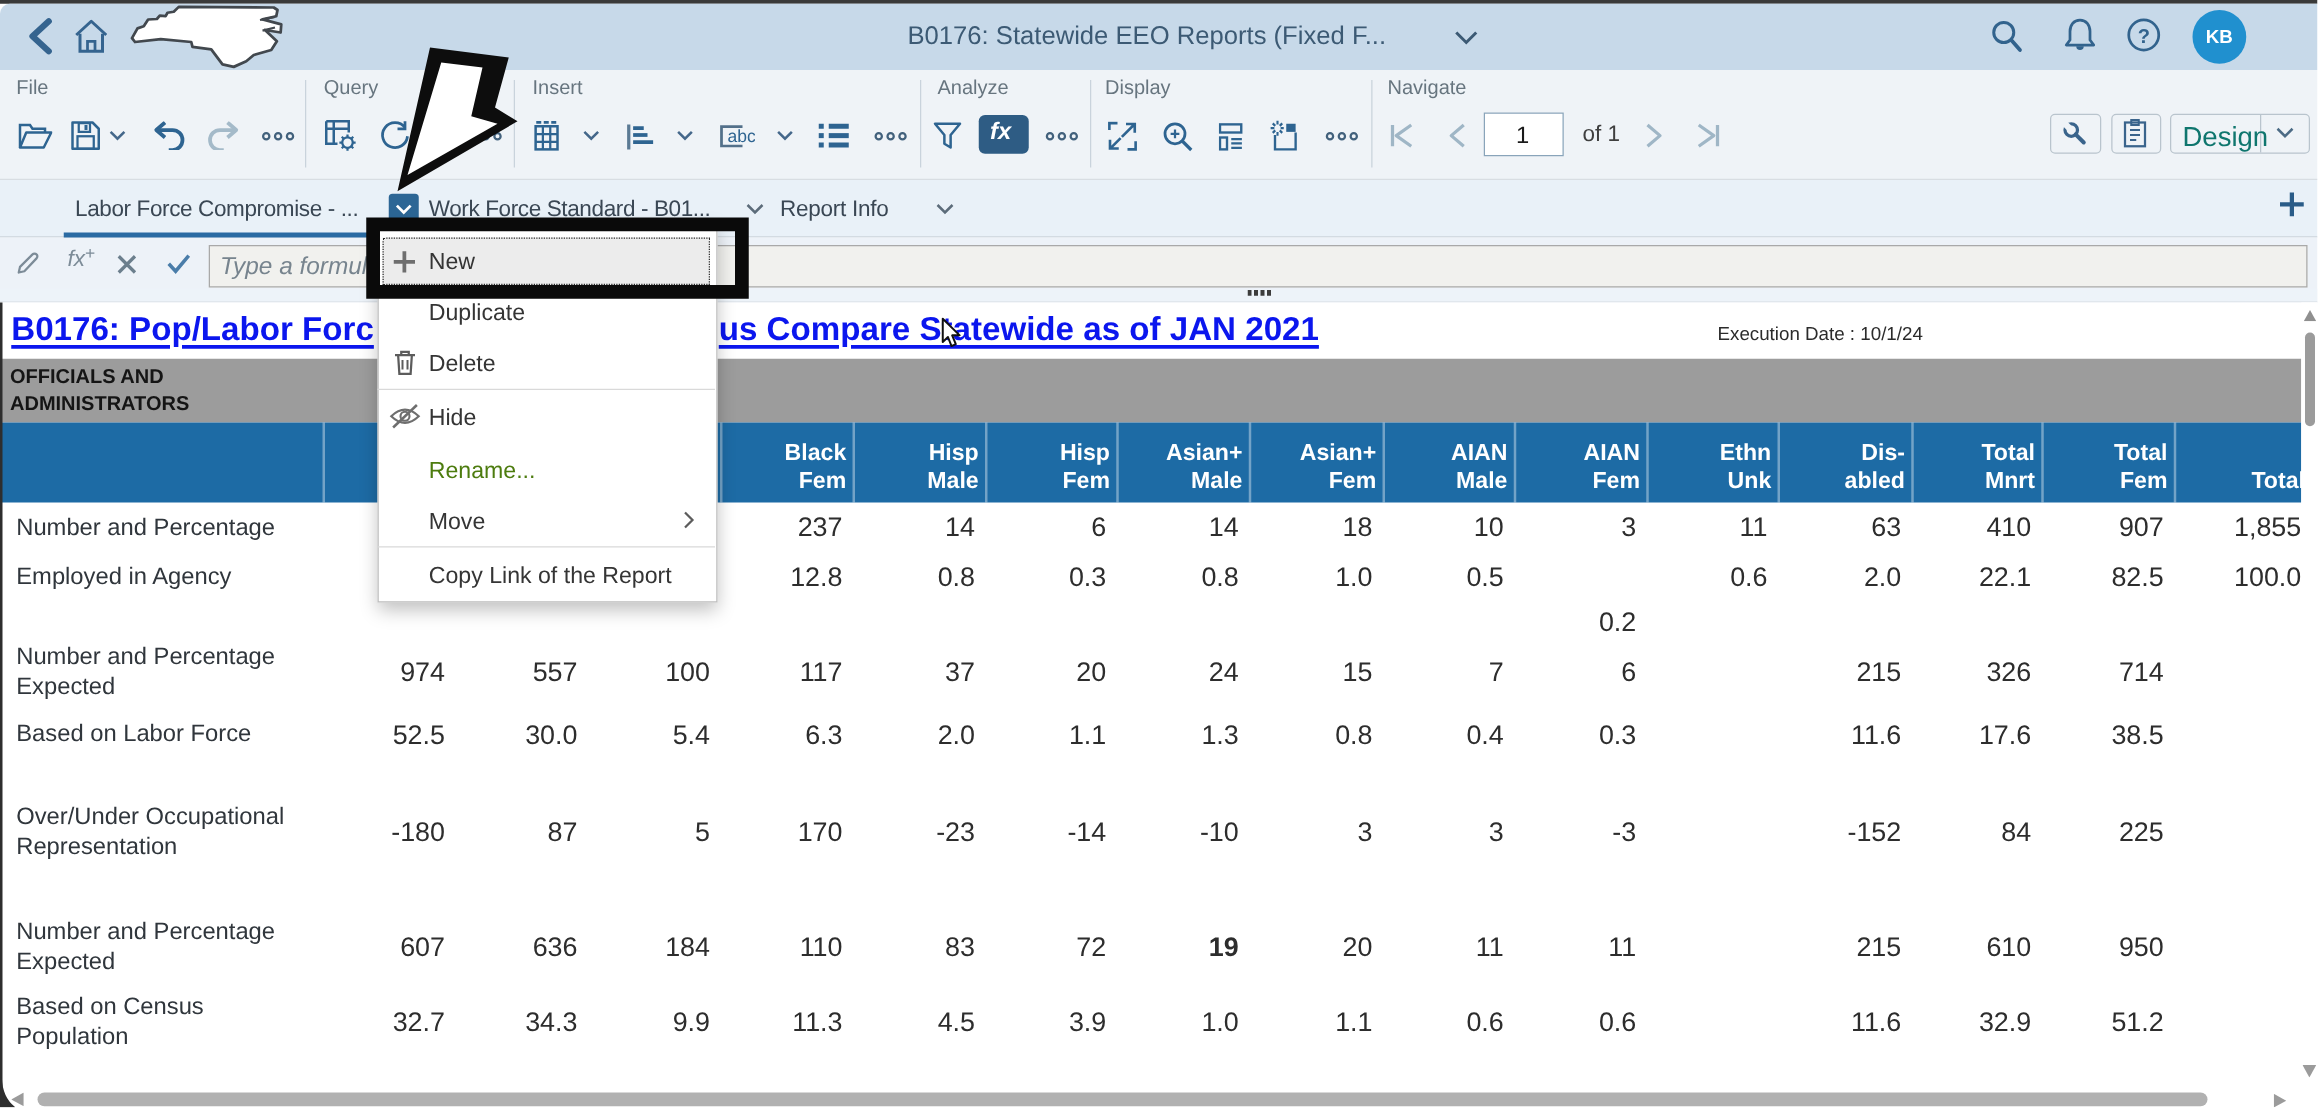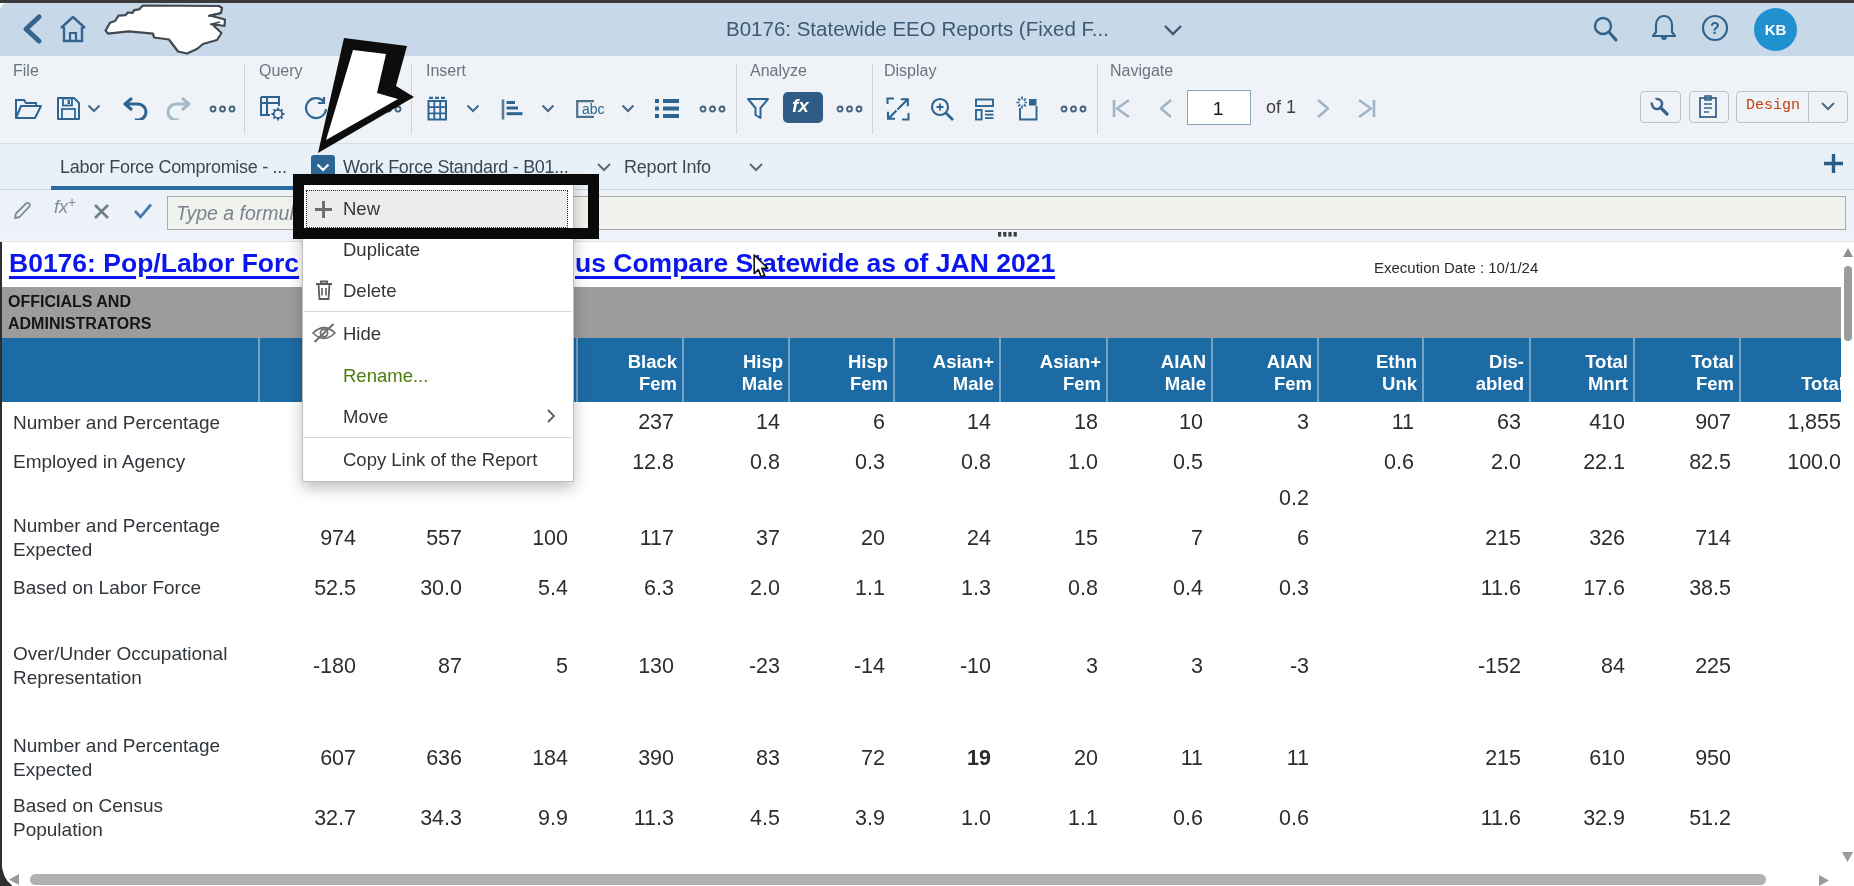--- a/index.html
+++ b/index.html
@@ -210,21 +210,21 @@
   <path d="M2 2 L12 10.5 L2 19" fill="none" stroke="#9fb6c6" stroke-width="2.6" stroke-linejoin="round"></path>
 </svg>
 <svg class="abs" style="left:1356px;top:98px;" width="21" height="21" viewBox="0 0 21 21">
   <path d="M18 2 V19 M3 2 L15 10.5 L3 19" fill="none" stroke="#9fb6c6" stroke-width="2.6" stroke-linejoin="round"></path>
 </svg>
 
 <div class="abs" style="left:1640px;top:91px;width:39px;height:30px;border:1px solid #b9c4cd;border-radius:4px;"></div>
 <div class="abs" style="left:1689px;top:91px;width:38px;height:30px;border:1px solid #b9c4cd;border-radius:4px;"></div>
 <div class="abs" style="left:1736px;top:91px;width:110px;height:30px;border:1px solid #b9c4cd;border-radius:4px;"></div>
 <div class="abs" style="left:1808px;top:92px;width:1px;height:30px;background:#b9c4cd;"></div>
-<div class="abs" style="left:1746px;top:97px;font-size:15px;color:#c2410c;font-family:Liberation Mono, monospace;">Design</div>
+<div class="abs" style="left:1746px;top:97px;font-size:22px;color:#0f766e;">Design</div>
 <svg class="abs" style="left:1820px;top:101px;" width="16" height="11" viewBox="0 0 16 11">
   <path d="M2 2 L8 8 L14 2" fill="none" stroke="#4c6b85" stroke-width="2"></path>
 </svg>
 <svg class="abs" style="left:1649px;top:96px;" width="22" height="22" viewBox="0 0 22 22">
   <circle cx="8" cy="8" r="5" fill="none" stroke="#3a648c" stroke-width="2.6"></circle>
   <path d="M8 8 L1.5 1.5" stroke="#eff3f7" stroke-width="5"></path>
   <path d="M11.5 11.5 L18 18" stroke="#3a648c" stroke-width="3.2" stroke-linecap="round"></path>
 </svg>
 <svg class="abs" style="left:1698px;top:95px;" width="20" height="24" viewBox="0 0 20 24">
   <rect x="2" y="3" width="16" height="19" fill="none" stroke="#3a648c" stroke-width="1.8"></rect>
@@ -365,34 +365,34 @@
 <div class="num" style="left:891px;top:576px;">1.3</div>
 <div class="num" style="left:998px;top:576px;">0.8</div>
 <div class="num" style="left:1103px;top:576px;">0.4</div>
 <div class="num" style="left:1209px;top:576px;">0.3</div>
 <div class="num" style="left:1421px;top:576px;">11.6</div>
 <div class="num" style="left:1525px;top:576px;">17.6</div>
 <div class="num" style="left:1631px;top:576px;">38.5</div>
 <div class="num" style="left:256px;top:654px;">-180</div>
 <div class="num" style="left:362px;top:654px;">87</div>
 <div class="num" style="left:468px;top:654px;">5</div>
-<div class="num" style="left:574px;top:654px;">130</div>
+<div class="num" style="left:574px;top:654px;">170</div>
 <div class="num" style="left:680px;top:654px;">-23</div>
 <div class="num" style="left:785px;top:654px;">-14</div>
 <div class="num" style="left:891px;top:654px;">-10</div>
 <div class="num" style="left:998px;top:654px;">3</div>
 <div class="num" style="left:1103px;top:654px;">3</div>
 <div class="num" style="left:1209px;top:654px;">-3</div>
 <div class="num" style="left:1421px;top:654px;">-152</div>
 <div class="num" style="left:1525px;top:654px;">84</div>
 <div class="num" style="left:1631px;top:654px;">225</div>
 <div class="num" style="left:256px;top:746px;">607</div>
 <div class="num" style="left:362px;top:746px;">636</div>
 <div class="num" style="left:468px;top:746px;">184</div>
-<div class="num" style="left:574px;top:746px;">390</div>
+<div class="num" style="left:574px;top:746px;">110</div>
 <div class="num" style="left:680px;top:746px;">83</div>
 <div class="num" style="left:785px;top:746px;">72</div>
 <div class="num" style="left:891px;top:746px;font-weight:bold;">19</div>
 <div class="num" style="left:998px;top:746px;">20</div>
 <div class="num" style="left:1103px;top:746px;">11</div>
 <div class="num" style="left:1209px;top:746px;">11</div>
 <div class="num" style="left:1421px;top:746px;">215</div>
 <div class="num" style="left:1525px;top:746px;">610</div>
 <div class="num" style="left:1631px;top:746px;">950</div>
 <div class="num" style="left:256px;top:806px;">32.7</div>

